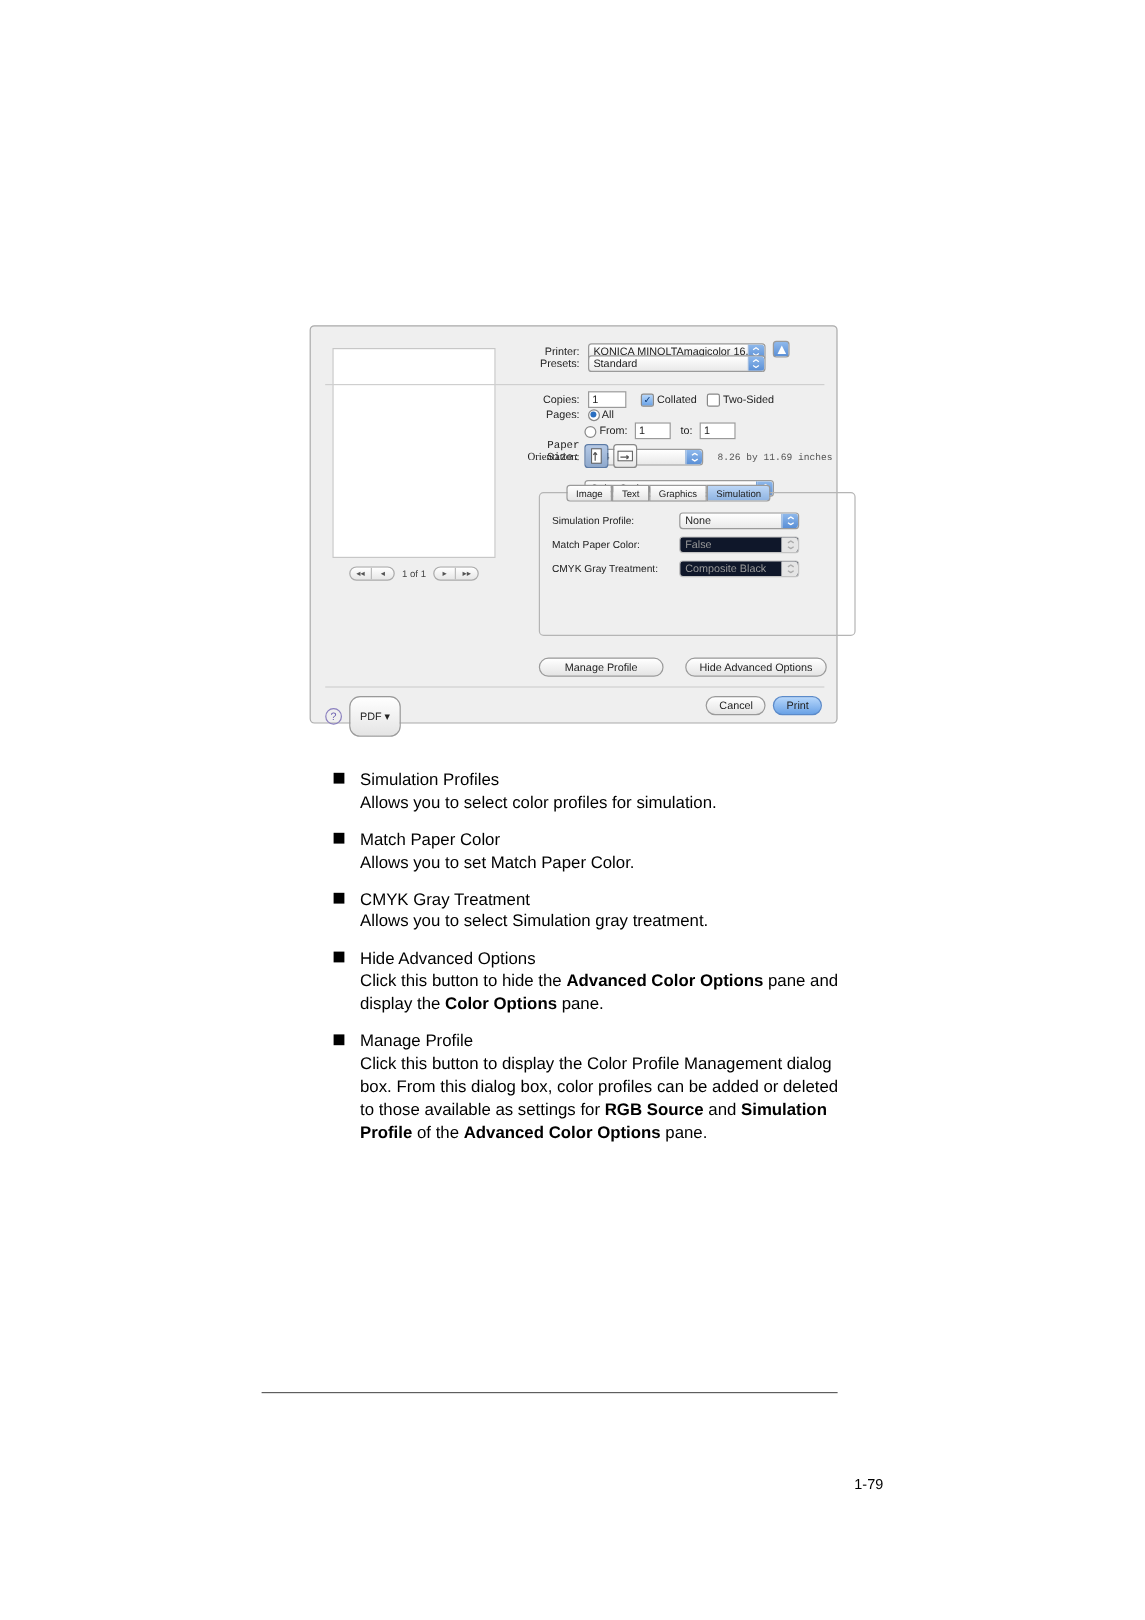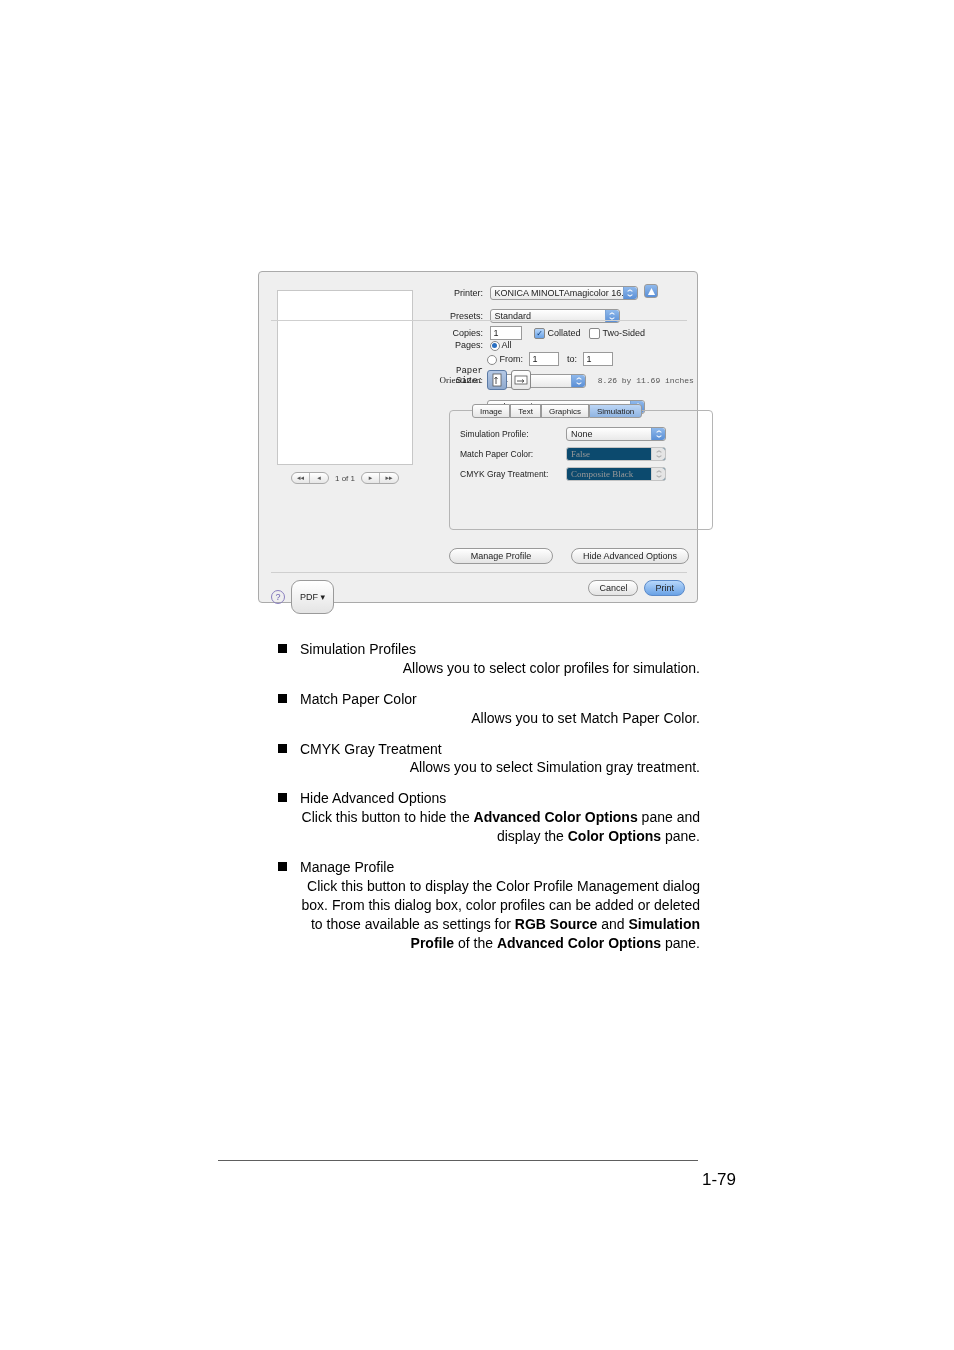--- a/index.html
+++ b/index.html
@@ -21,21 +21,21 @@
     display: inline-flex; align-items: center; height: 14px;
     background: linear-gradient(#fff,#e9e9e9); border: 1px solid #9a9a9a;
     border-radius: 3px; padding: 0 4px; font-size: 9px; position: relative;
   }
   .aqua-select .end {
     position: absolute; right: 0; top: 0; bottom: 0; width: 14px;
     background: linear-gradient(#8fb9ec,#5a8fd6); border-left: 1px solid #7aa3d6;
     border-radius: 0 3px 3px 0; display: flex; align-items: center; justify-content: center;
   }
   .aqua-select .end svg { width: 8px; height: 8px; }
-  .aqua-select.disabled { background: #0c4a6e; color: #999; border-color: #c3c3c3; font-family: Liberation Serif, serif; }
+  .aqua-select.disabled { background: #0f172a; color: #999; border-color: #c3c3c3; }
   .aqua-select.disabled .end { background: #e5e5e5; border-left-color: #d0d0d0; }
   .aqua-input { display:inline-block; height:14px; background:#fff; border:1px solid #9a9a9a; padding:0 3px; font-size:9px; line-height:12px; }
   .aqua-btn { display:inline-flex; align-items:center; justify-content:center; height:16px; padding:0 10px; background:linear-gradient(#fff,#e4e4e4); border:1px solid #9a9a9a; border-radius:9px; font-size:9px; }
   .aqua-btn.primary { background:linear-gradient(#b7d7fb,#6aa2e6); border-color:#5b8ac9; }
   .aqua-icon-square { width:14px; height:14px; border:1px solid #9a9a9a; border-radius:3px; background:linear-gradient(#8fb9ec,#5a8fd6); display:inline-flex; align-items:center; justify-content:center; }
   .aqua-checkbox { width:11px; height:11px; border:1px solid #888; border-radius:2px; background:#fff; display:inline-flex; align-items:center; justify-content:center; vertical-align:middle; }
   .aqua-checkbox.checked { background:linear-gradient(#b7d7fb,#6aa2e6); }
   .aqua-checkbox.checked::after { content:"✓"; font-size:8px; color:#0a3a78; line-height:1; }
   .aqua-radio { width:10px; height:10px; border:1px solid #888; border-radius:50%; background:#fff; display:inline-flex; align-items:center; justify-content:center; vertical-align:middle; }
   .aqua-radio.selected::after { content:""; width:5px; height:5px; border-radius:50%; background:#2a6fc1; }
@@ -64,26 +64,26 @@
 
   
   .hr { position:absolute; left:12px; width:416px; height:1px; background:#cfcfcf; }
 
   
   .content { position: absolute; left: 276px; top: 640px; width: 424px; font-size: 14px; line-height: 1.35; }
   .content ul { list-style:none; }
   .content li { position: relative; padding-left: 24px; margin-bottom: 12px; }
   .content li::before { content:""; position:absolute; left:2px; top:4px; width:9px; height:9px; background:#000; }
   .content .item-title { display:block; }
-  .content .desc { display:block;text-align:right; }
+  .content .desc { display:block; }
   .content b { font-weight:bold; }
 
   .footer-rule { position:absolute; left:218px; top:1160px; width:480px; height:1px; background:#5e5e5e; }
   .footer-left { position:absolute; left:218px; top:1170px; font-size:16px; }
-  .footer-right { position:absolute; right:218px; top:1170px; font-size:17px; }
+  .footer-right { position:absolute; right:218px; top:1230px; font-size:12px; }
 </style>
 </head>
 <body>
 <div class="page">
 
 
   <div class="dialog">
 
     <div class="preview"></div>
     <div class="pager">
@@ -108,23 +108,23 @@
             </svg>
           </span>
       </span>
       <span class="aqua-icon-square" style="margin-left:4px;">
         <svg viewBox="0 0 10 10" width="9" height="9">
             <path d="M5 1 L9 9 L1 9 Z" fill="#fff"></path>
           </svg>
       </span>
     </div>
 
-    <div class="row" style="left:168px; top:37px;">
+    <div class="row" style="left:168px; top:24px;">
       <span class="dlabel" style="width:56px">Presets:</span>
-      <span class="aqua-select" style="width:130px; margin-left:4px;">
+      <span class="aqua-select" style="width:148px; margin-left:4px;">
         <span>Standard</span>
         <span class="end">
             <svg viewBox="0 0 10 10">
               <path d="M2 3 L5 1 L8 3 M2 7 L5 9 L8 7" stroke="#fff" stroke-width="1.3" fill="none"></path>
             </svg>
           </span>
       </span>
     </div>
 
     <div class="hr" style="top:48px;"></div>

